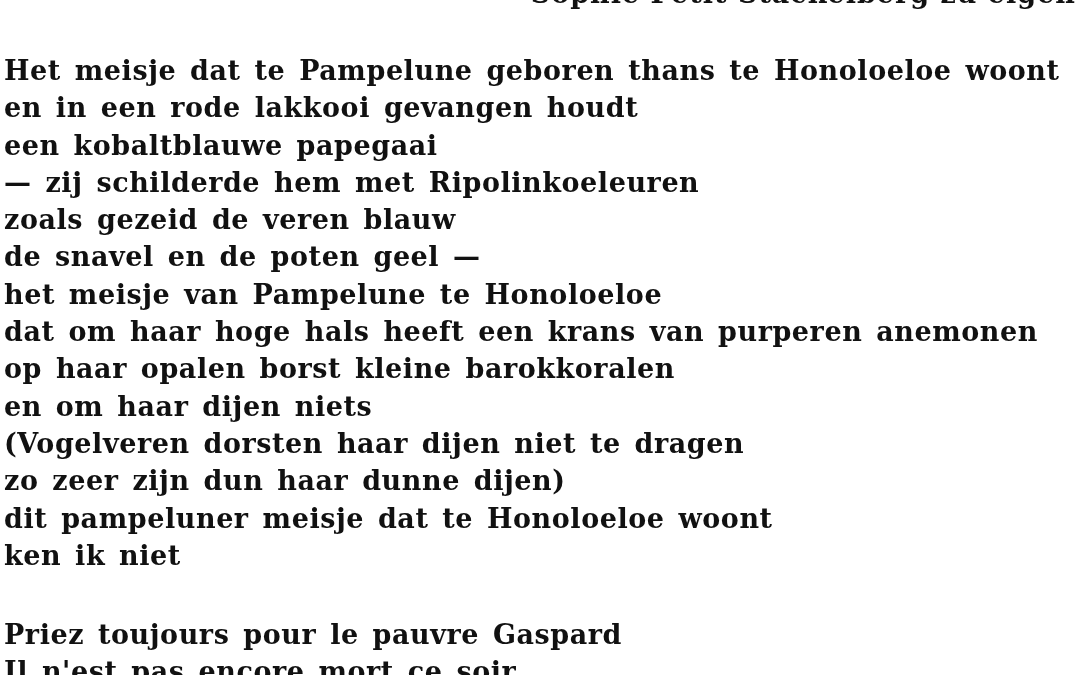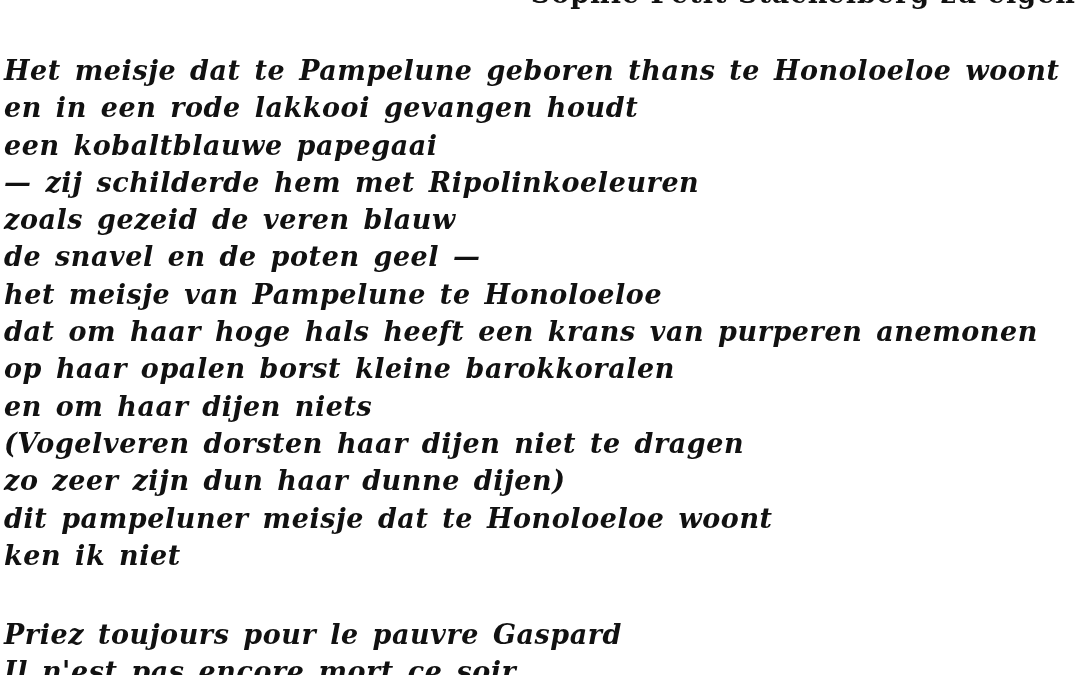--- a/index.html
+++ b/index.html
@@ -32,21 +32,20 @@
     letter-spacing: 1px;
     white-space: nowrap;
     line-height: 32px;
   }
   .stanza {
     position: absolute;
     left: 4px;
     margin: 0;
     padding: 0;
     list-style: none;
-    font-style: italic;
   }
   .stanza-1 { top: 52px; }
   .stanza-2 { top: 616px; }
   .verse-line {
     font-size: 27.5px;
     font-weight: bold;
     line-height: 37.3px;
     height: 37.3px;
     white-space: nowrap;
     letter-spacing: 0.6px;

